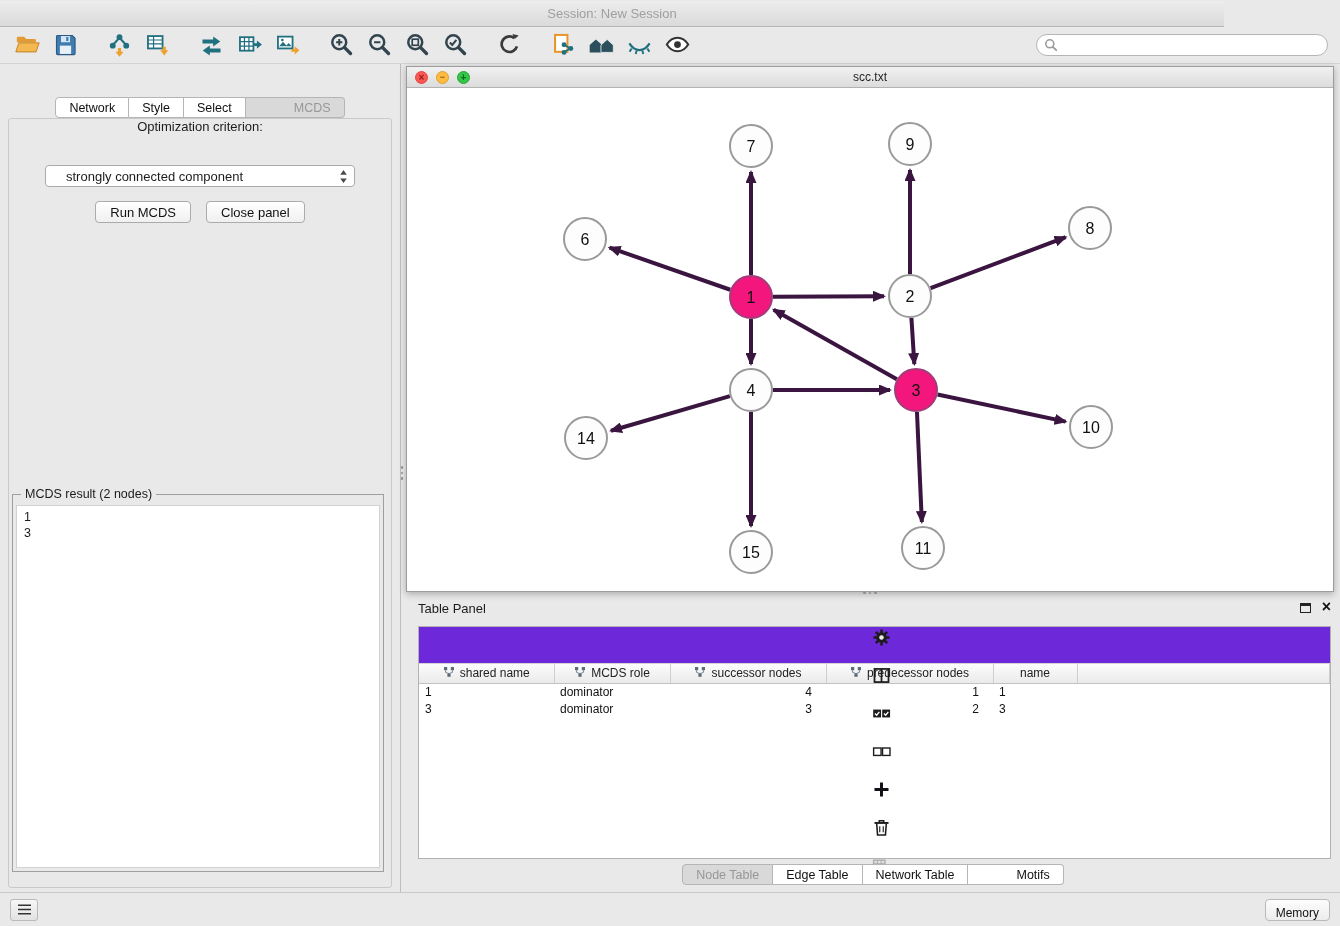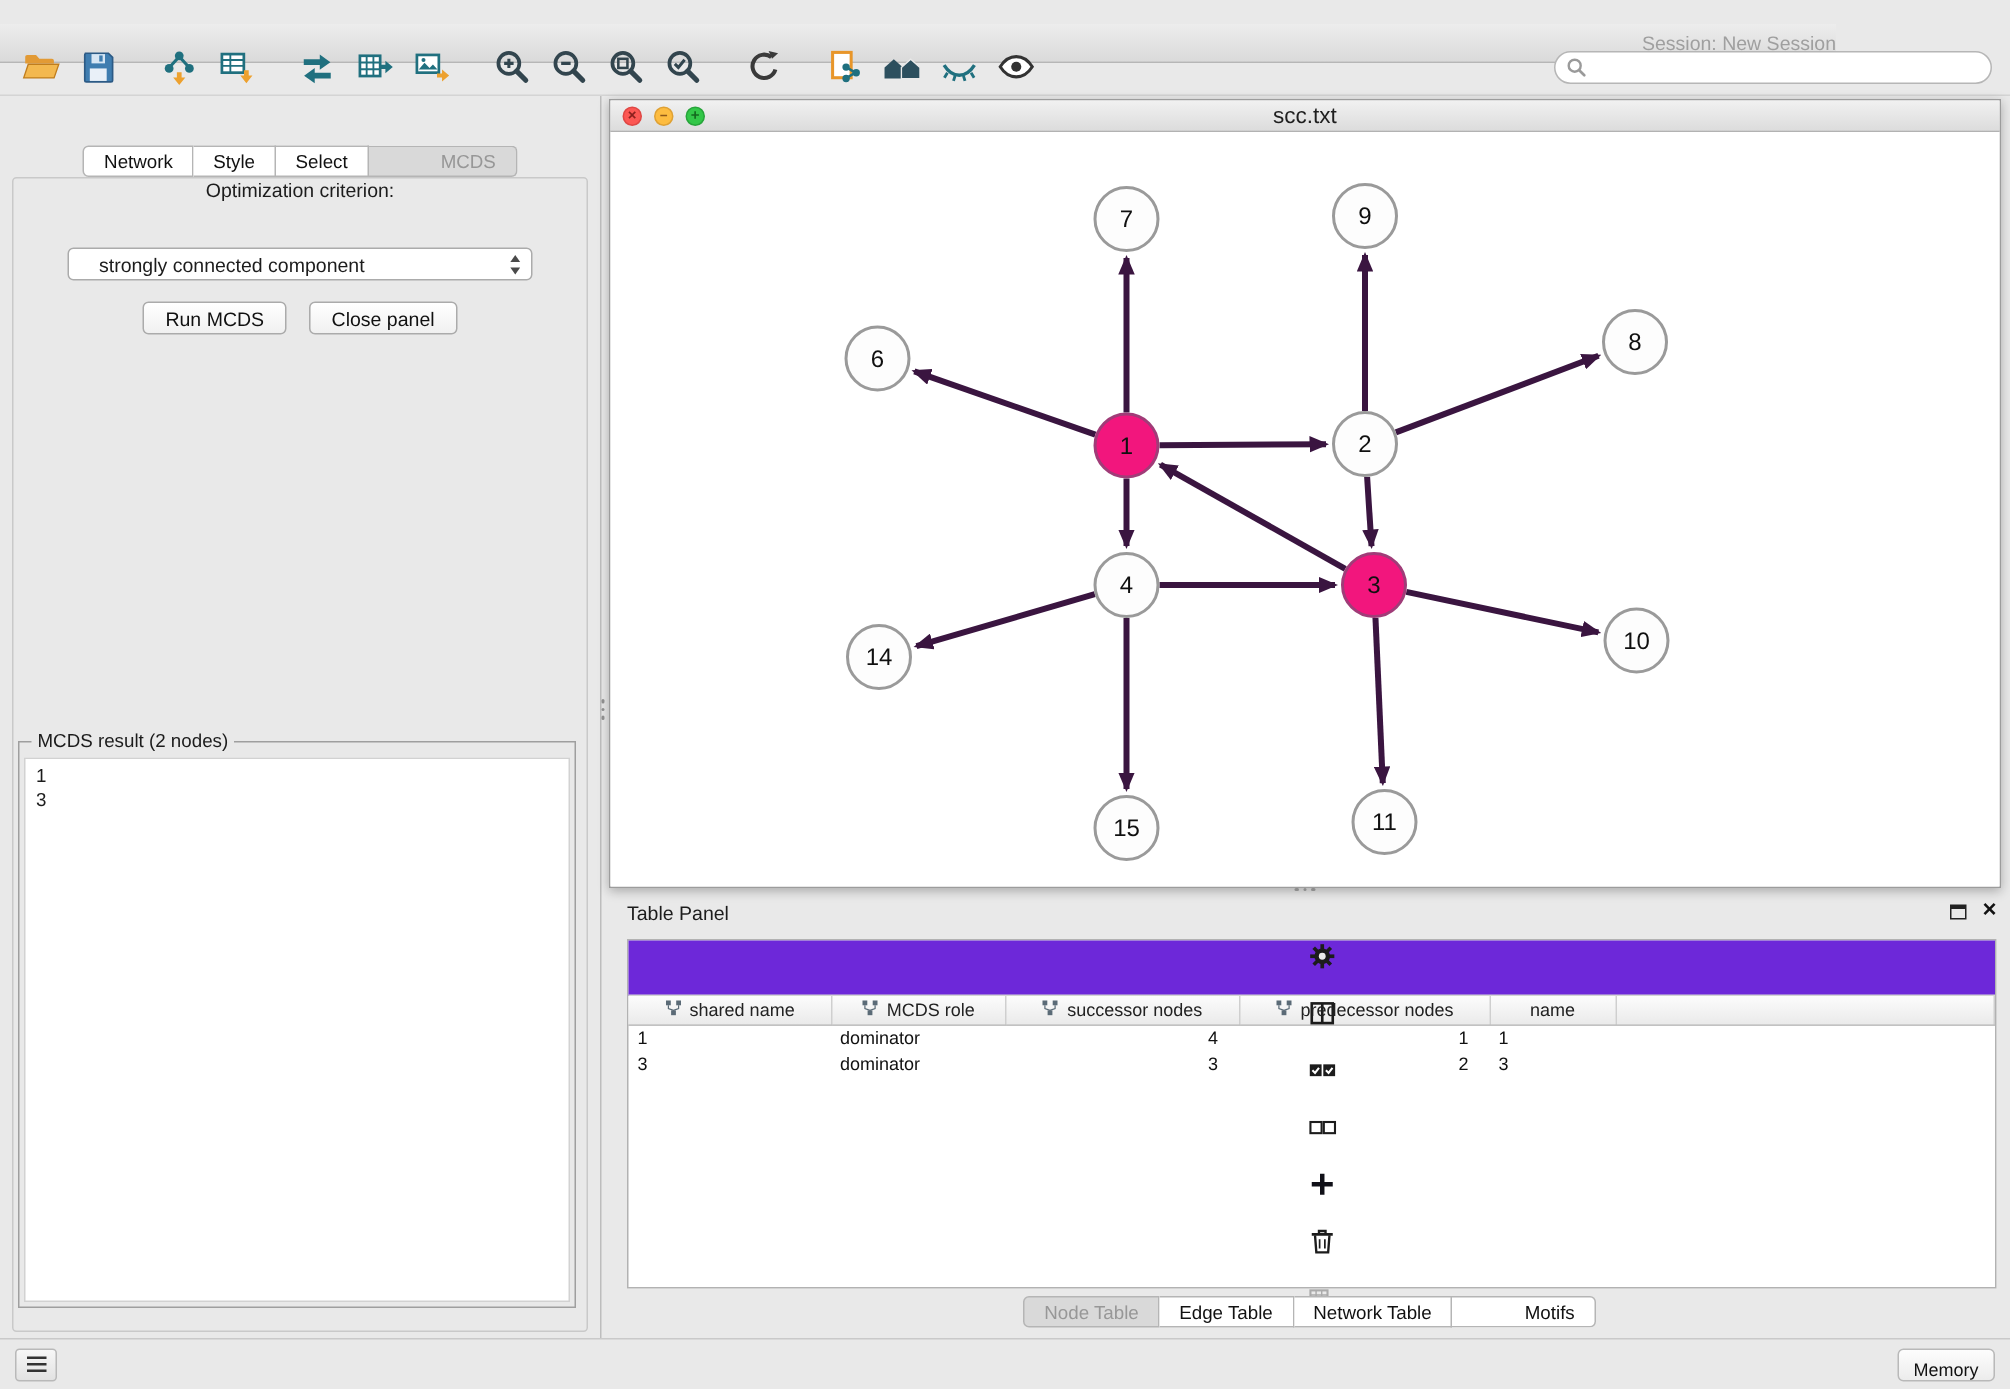--- a/index.html
+++ b/index.html
@@ -1,22 +1,22 @@
 <!DOCTYPE html>
 <html><head>
 <meta charset="utf-8">
 <style>
   * { margin:0; padding:0; box-sizing:border-box; }
   html,body { width:1340px; height:926px; }
   body { font-family:"Liberation Sans",sans-serif; background:#e9e9e9; position:relative; overflow:hidden; color:#1c1c1c; }
 
   
-  .titlebar { position:absolute; left:0; top:16px; width:1224px; height:26px;
+  .titlebar { position:absolute; left:0; top:1px; width:1224px; height:26px;
     background:linear-gradient(#ededed,#dadada); border-bottom:1px solid #b6b6b6;
-    display:flex; align-items:center; justify-content:flex-end; }
+    display:flex; align-items:center; justify-content:center; }
   .titlebar .title { font-size:13px; color:#9f9f9f; }
 
   
   .toolbar { position:absolute; left:0; top:26px; width:1340px; height:38px;
     display:flex; align-items:center; border-bottom:1px solid #d4d4d4; padding-left:8px; }
   .icon-btn { width:38px; height:32px; display:flex; align-items:center; justify-content:center; }
   .icon-btn svg { width:27px; height:27px; }
   .sp { width:16px; }
   .search-wrap { margin-left:auto; margin-right:12px; position:relative; }
   .search-input { width:292px; height:22px; border:1px solid #b6b6b6; border-radius:12px;
@@ -58,21 +58,21 @@
   .result-inner { position:absolute; left:3px; right:3px; top:10px; bottom:3px;
     background:#fff; border:1px solid #d2d2d2; font-size:12.5px; line-height:16px;
     padding:3px 7px; white-space:pre; overflow:hidden; }
 
   
   .net-window { position:absolute; left:406px; top:66px; width:928px; height:526px;
     background:#fff; border:1px solid #9c9c9c; box-shadow:0 2px 7px rgba(0,0,0,0.28); }
   .net-titlebar { height:21px; background:linear-gradient(#f1f1f1,#dcdcdc);
     border-bottom:1px solid #b2b2b2; position:relative;
     display:flex; align-items:center; justify-content:center; }
-  .net-title { font-size:15px; color:#1f1f1f; }
+  .net-title { font-size:12px; color:#1f1f1f; }
   .tl-group { position:absolute; left:8px; top:4px; display:flex; gap:8px; }
   .tl { width:13px; height:13px; border-radius:50%; display:flex; align-items:center;
     justify-content:center; font-size:10px; font-weight:bold; line-height:1; }
   .tl.red { background:#fc5753; border:1px solid #df4744; color:#8c201d; }
   .tl.red::after { content:"×"; }
   .tl.yellow { background:#fdbc40; border:1px solid #dfa134; color:#90591a; }
   .tl.yellow::after { content:"−"; font-size:9px; }
   .tl.green { background:#33c748; border:1px solid #27a53a; color:#14691f; }
   .tl.green::after { content:"+"; }
   .net-canvas { position:absolute; left:0; top:21px; right:0; bottom:0; background:#fff; }

